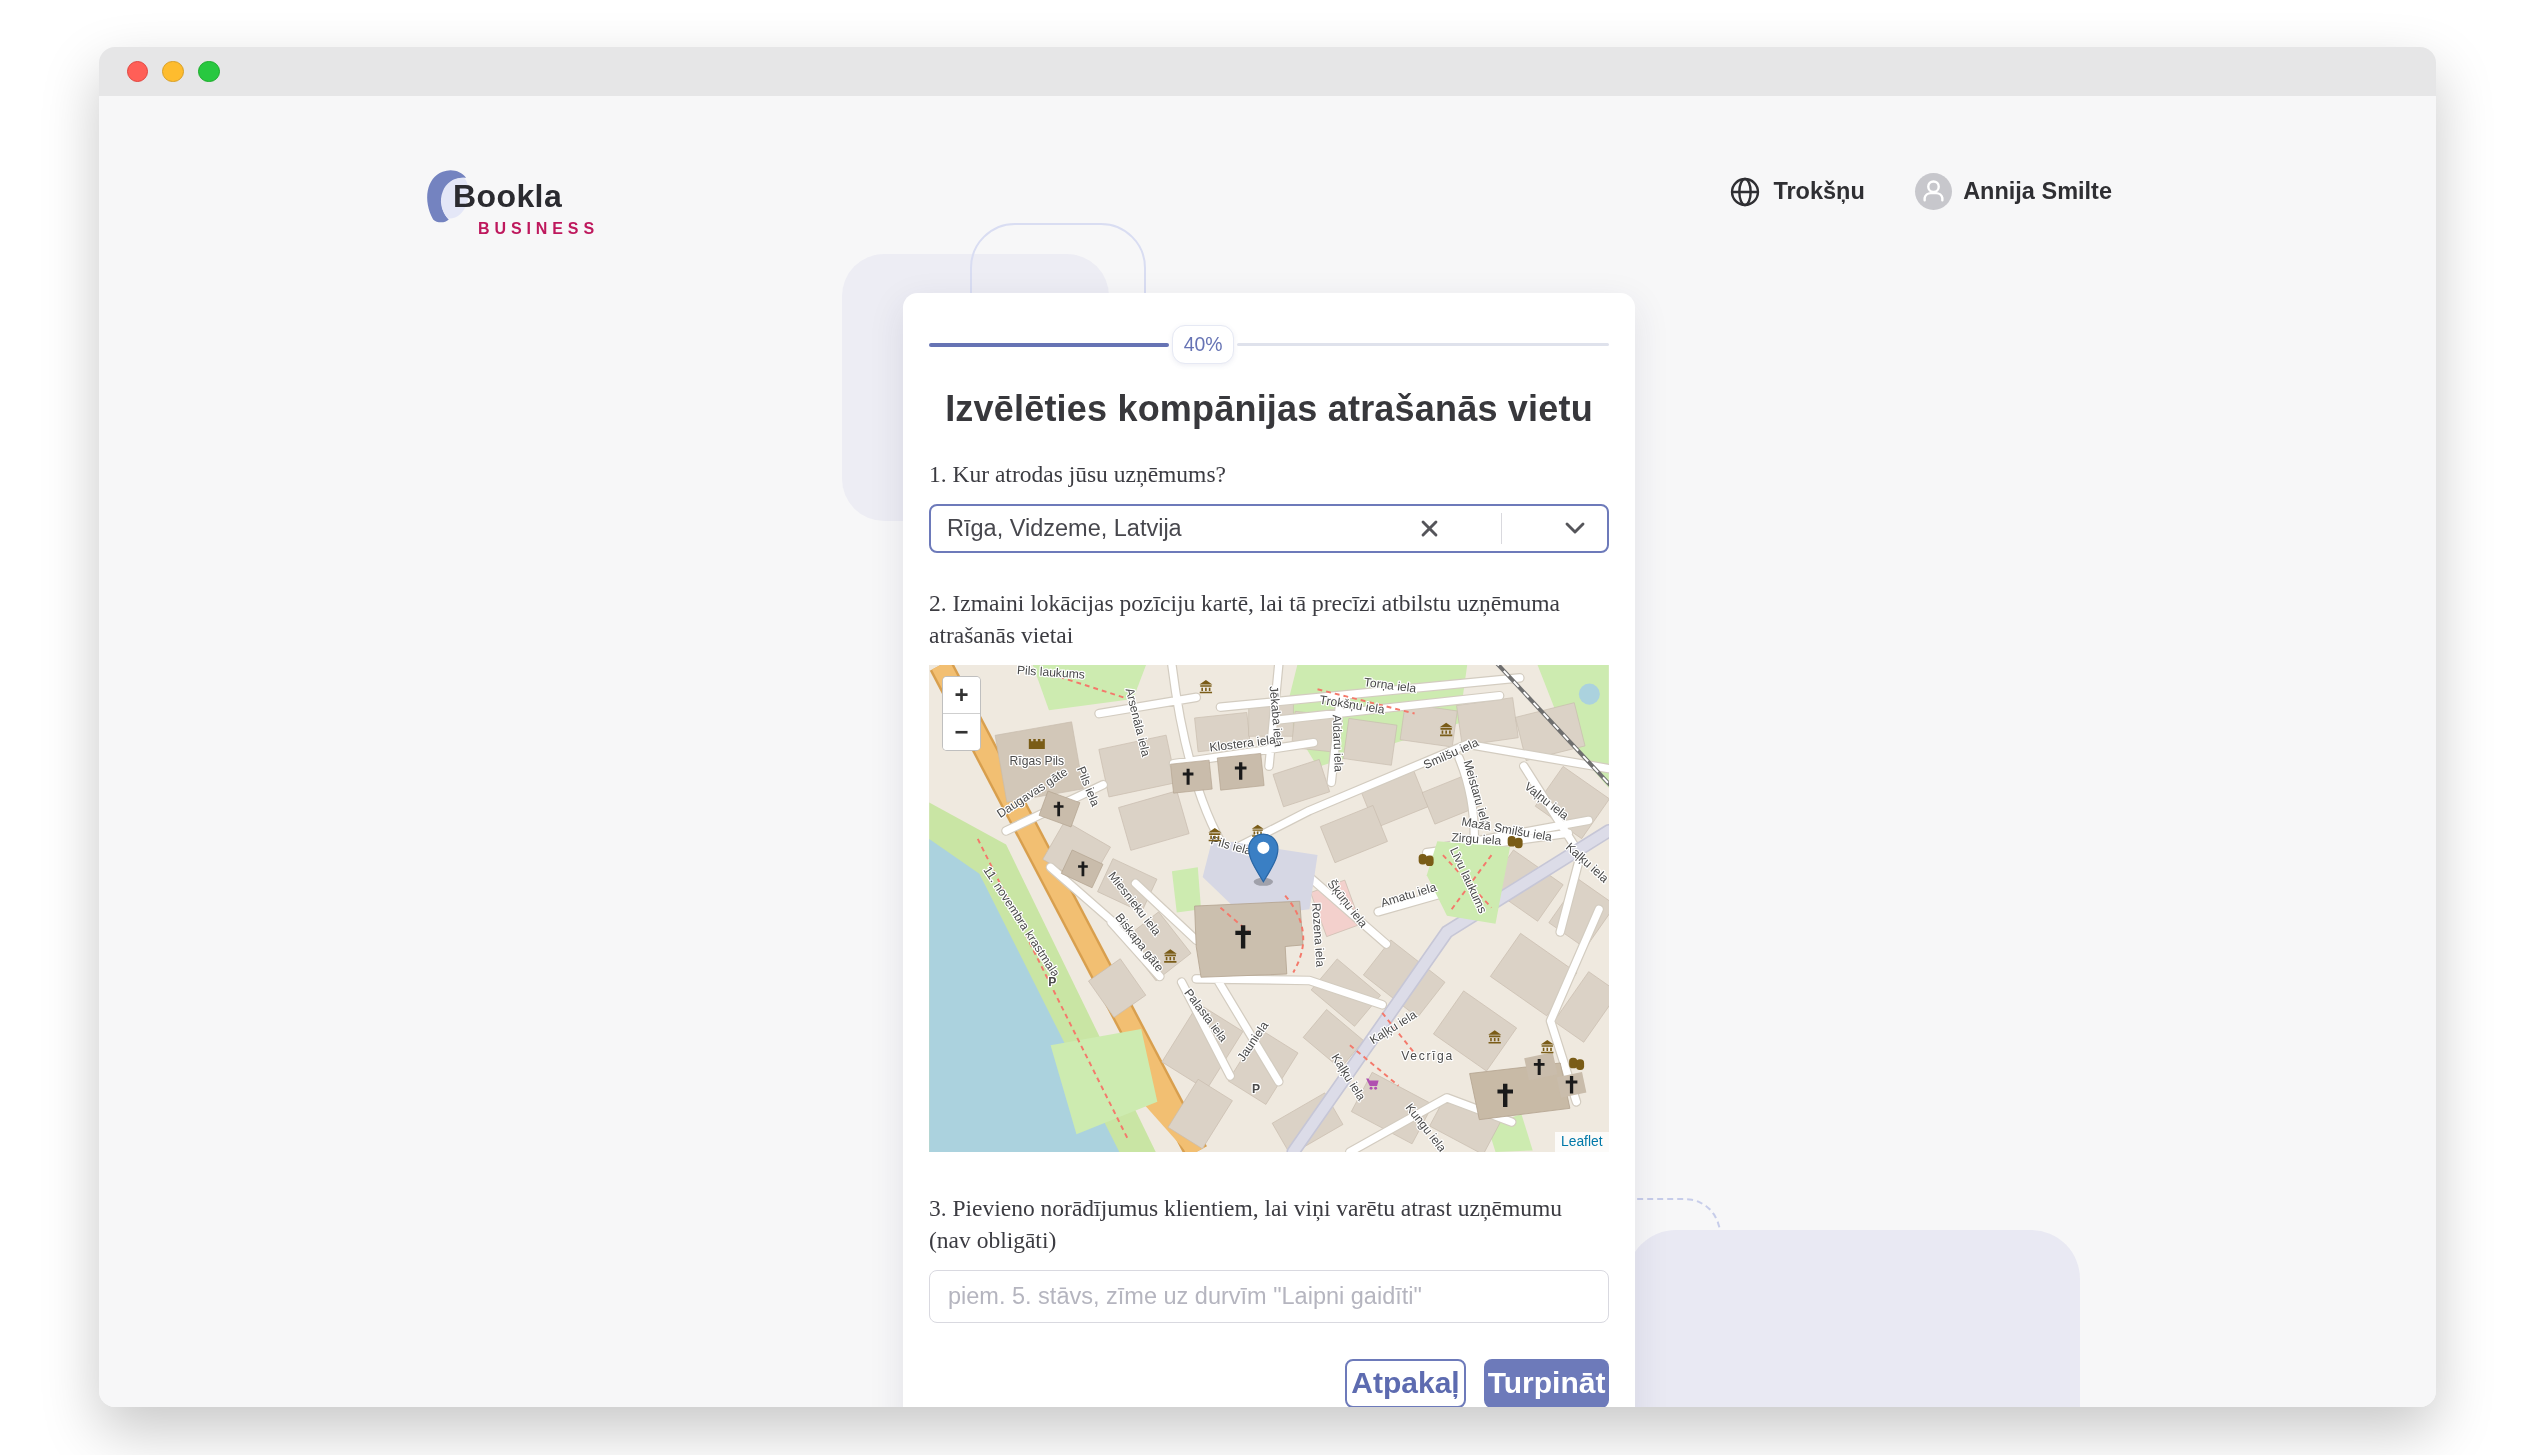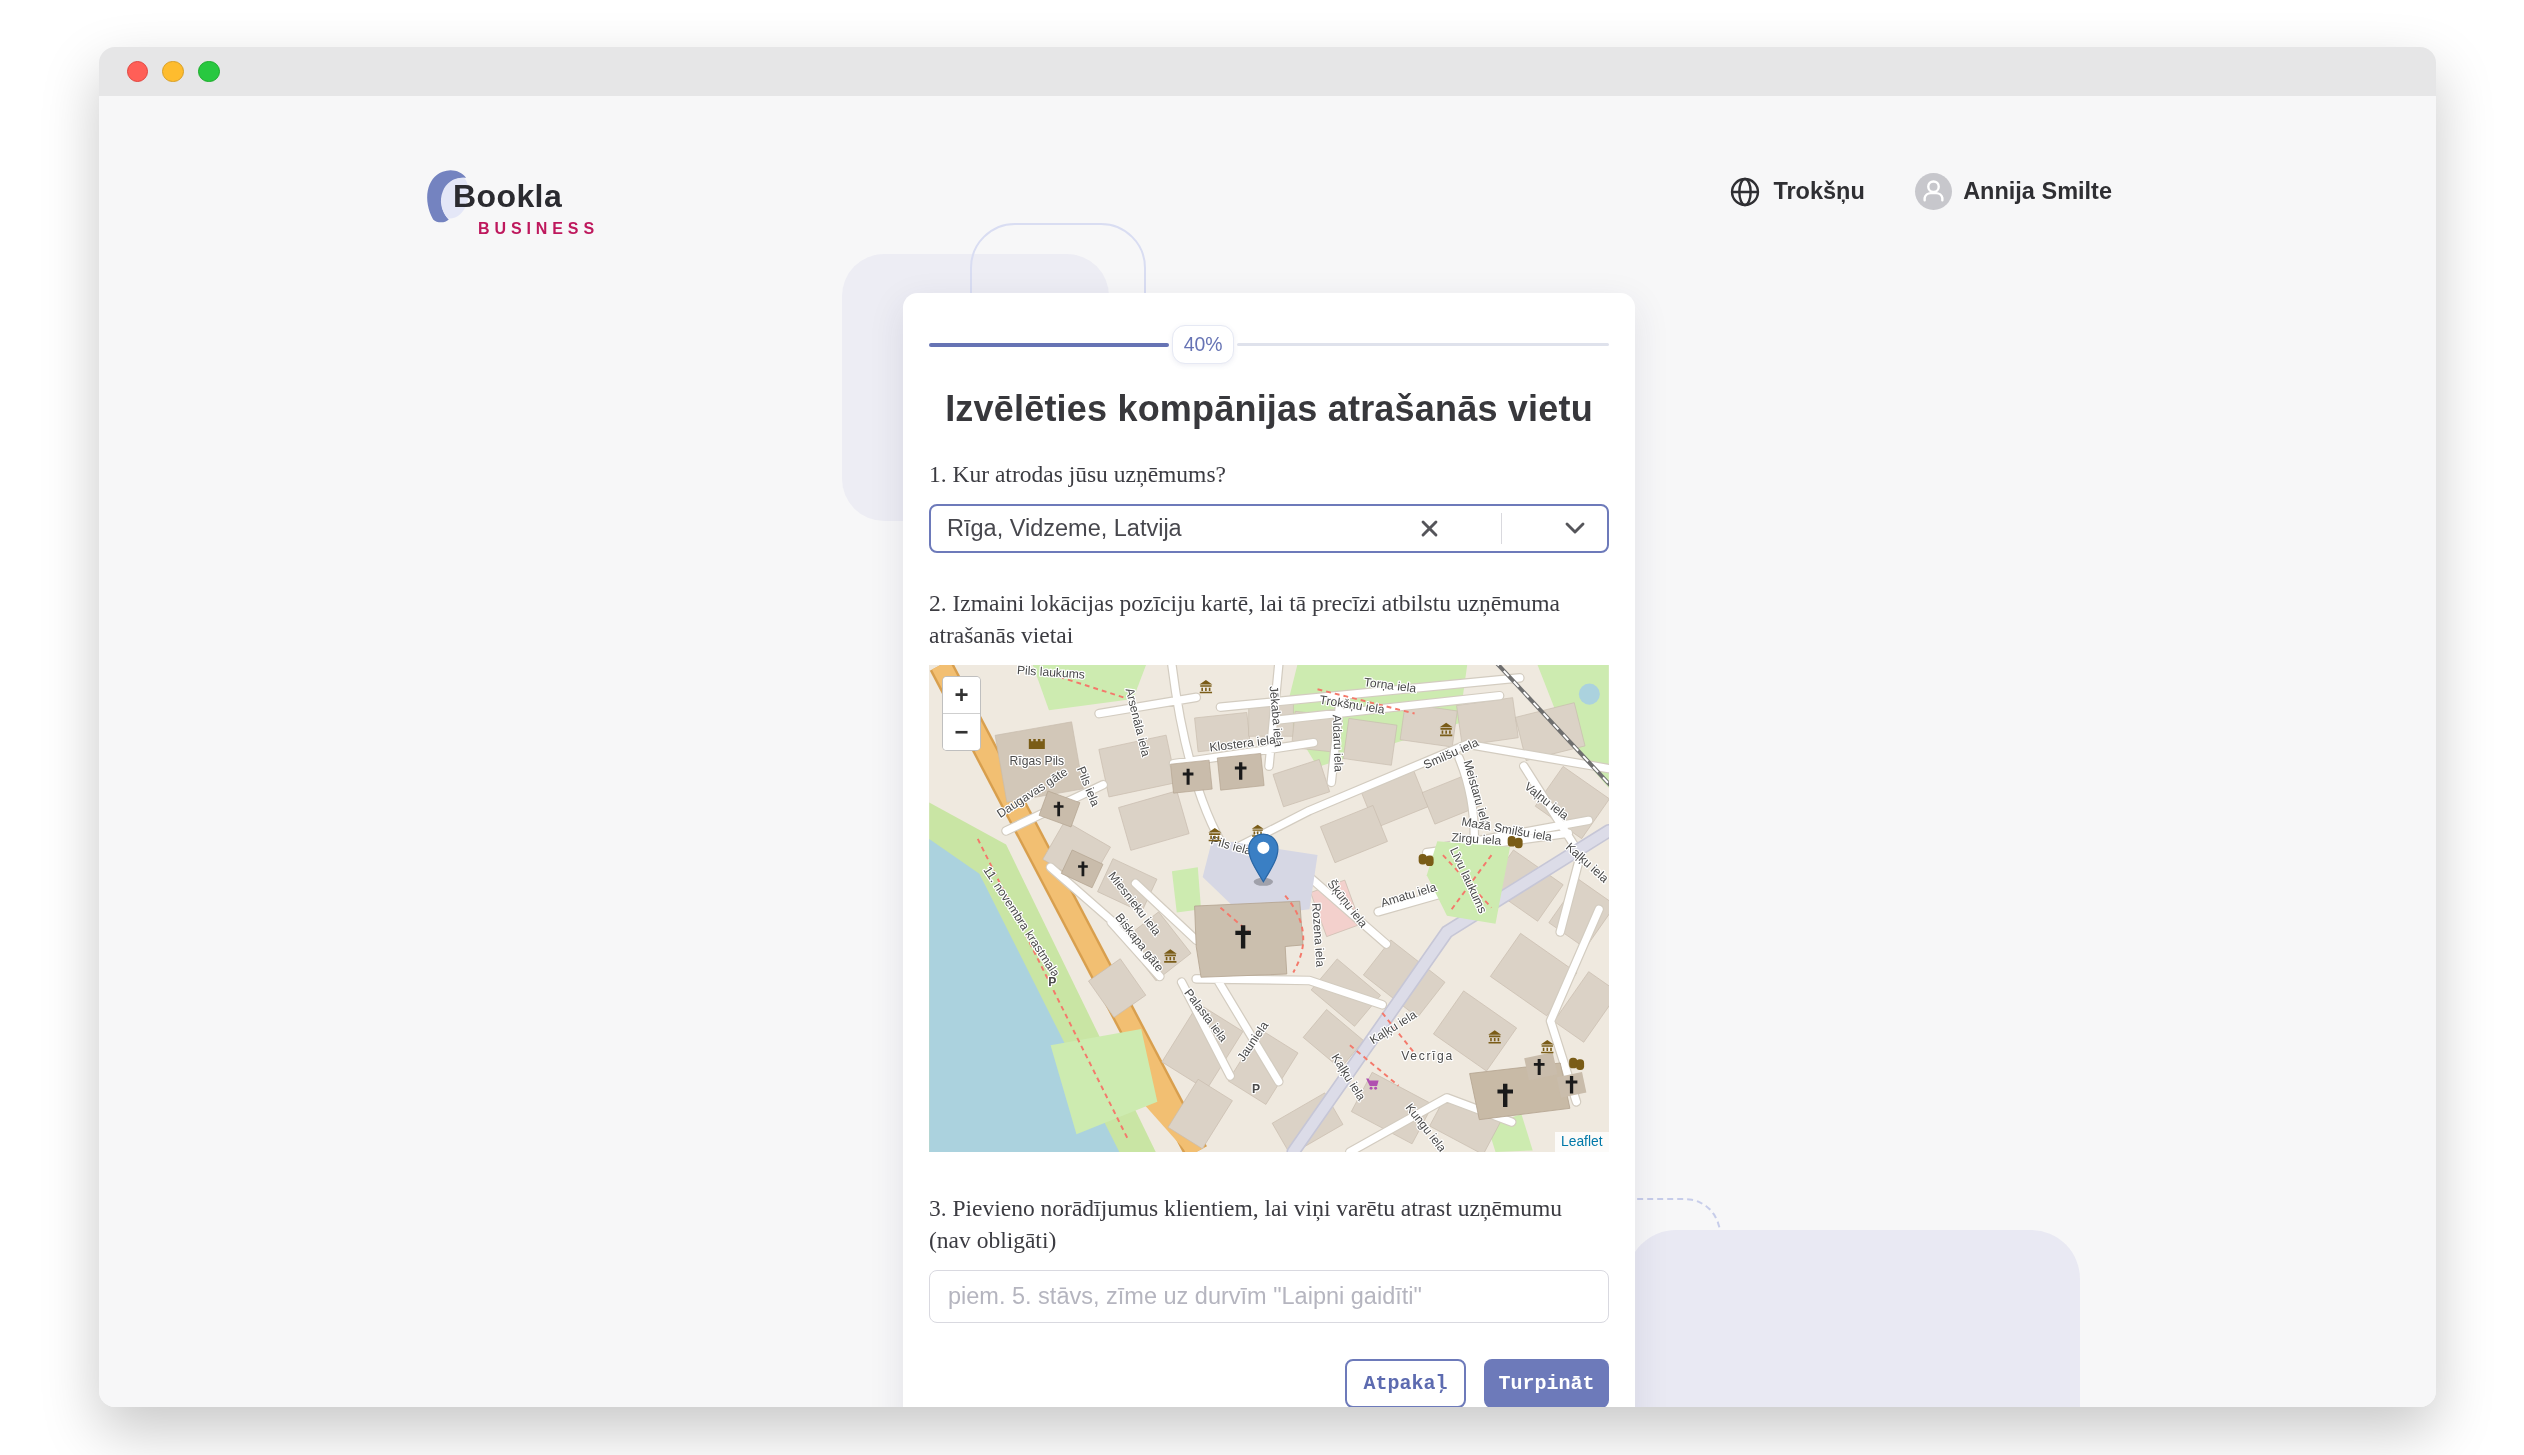--- a/index.html
+++ b/index.html
@@ -84,22 +84,22 @@
     paint-order:stroke;stroke:#ffffff;stroke-width:3px;stroke-linejoin:round;text-anchor:middle;}
   .street-casing{fill:none;stroke:#d3ccc0;stroke-width:12;stroke-linecap:round;stroke-linejoin:round;}
   .street-fill{fill:none;stroke:#ffffff;stroke-width:9;stroke-linecap:round;stroke-linejoin:round;}
   .q3{margin-top:40px;}
   .directions-input{
     margin-top:13px;width:100%;height:53px;box-sizing:border-box;border:1.6px solid #d9d9e0;border-radius:8px;
     padding:0 18px;font-size:23.5px;color:#3c3c42;font-family:"Liberation Sans","DejaVu Sans",sans-serif;background:#fff;outline:none;
   }
   .directions-input::placeholder{color:#b5b5bf;}
   .btn-row{margin-top:36px;display:flex;justify-content:flex-end;gap:18px;}
-  .btn{height:49px;border-radius:8px;font-size:20px;font-weight:700;
-    font-family:Liberation Mono, monospace;cursor:pointer;display:flex;align-items:center;justify-content:center;}
+  .btn{height:49px;border-radius:8px;font-size:30px;font-weight:700;
+    font-family:Liberation Sans, sans-serif;cursor:pointer;display:flex;align-items:center;justify-content:center;}
   .btn-outline{width:121px;background:#fff;border:2.4px solid #6d7aba;color:#5d6bb0;box-sizing:border-box;}
   .btn-solid{width:125px;background:#6d7aba;border:none;color:#ffffff;}
 </style>
 </head>
 <body>
 
 <div class="mac-window">
   <div class="titlebar">
     <span class="tl red"></span>
     <span class="tl yellow"></span>

